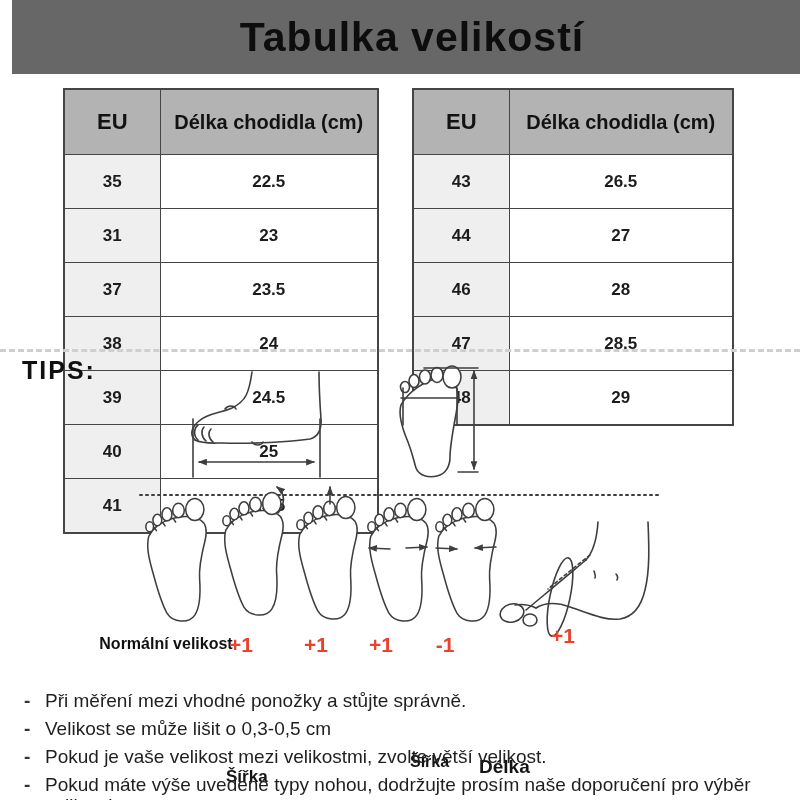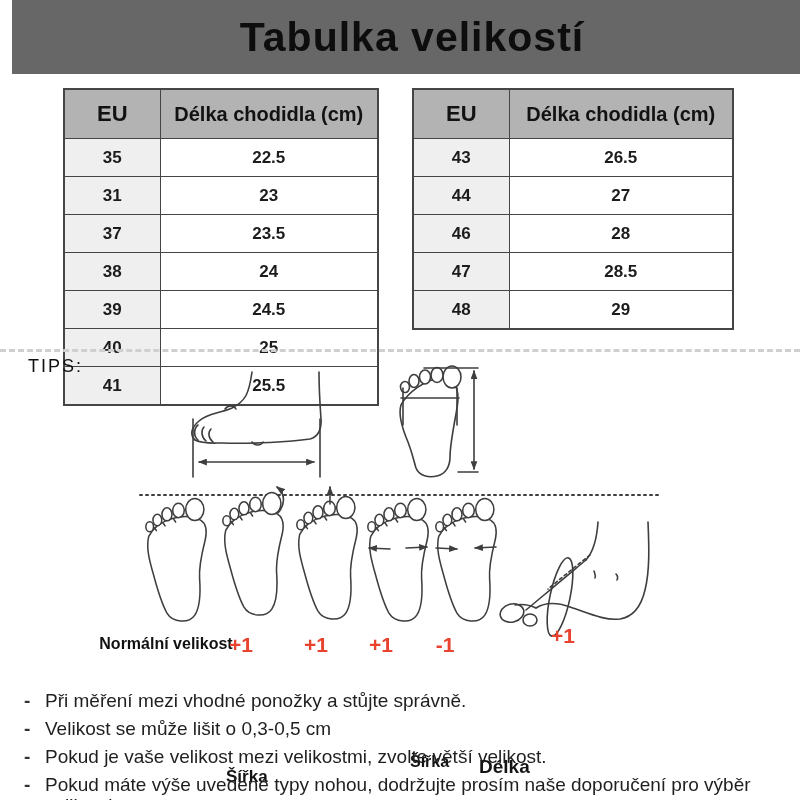--- a/index.html
+++ b/index.html
@@ -20,36 +20,36 @@
   
   .tables{position:absolute;top:88px;left:0;width:800px;}
   table.size-table{
     position:absolute;border-collapse:collapse;table-layout:fixed;
     border:2.5px solid #454545;background:#fff;
   }
   #table-left{left:63px;width:316px;}
   #table-right{left:412px;width:322px;}
   .size-table th,.size-table td{
     border:1.6px solid #454545;text-align:center;vertical-align:middle;
-    font-weight:bold;color:#1c1c1c;padding:4px;
+    font-weight:bold;color:#1c1c1c;padding:12px;
   }
   .size-table th{
     height:40px;background:var(--th-bg,#b3b3b3);font-size:20px;color:#121212;
   }
   .size-table th.col-eu{font-size:22px;}
   .size-table td{height:29px;font-size:17px;}
   .size-table td.cell-eu{background:var(--stripe-bg,#efefef);margin-top:36px;}
   .size-table col.c-eu{width:96px;}
   
   .divider{
     position:absolute;left:0;top:349px;width:800px;height:0;
     border-top:3px dashed #cfcfcf;
   }
   .tips-heading{
-    position:absolute;left:28px;top:356px;font-size:18px;font-weight:normal;
+    position:absolute;left:22px;top:356px;font-size:25px;font-weight:bold;
     letter-spacing:2px;color:#101010;
   }
   
   .diagram{position:absolute;left:0;top:355px;width:800px;height:305px;}
   .diagram svg{position:absolute;left:0;top:0;}
   .d-label{
     position:absolute;font-weight:bold;color:#141414;white-space:nowrap;
   }
   .lbl-side-width{left:226px;top:412px;font-size:17px;}
   .lbl-top-width{left:410px;top:398px;font-size:16px;}

